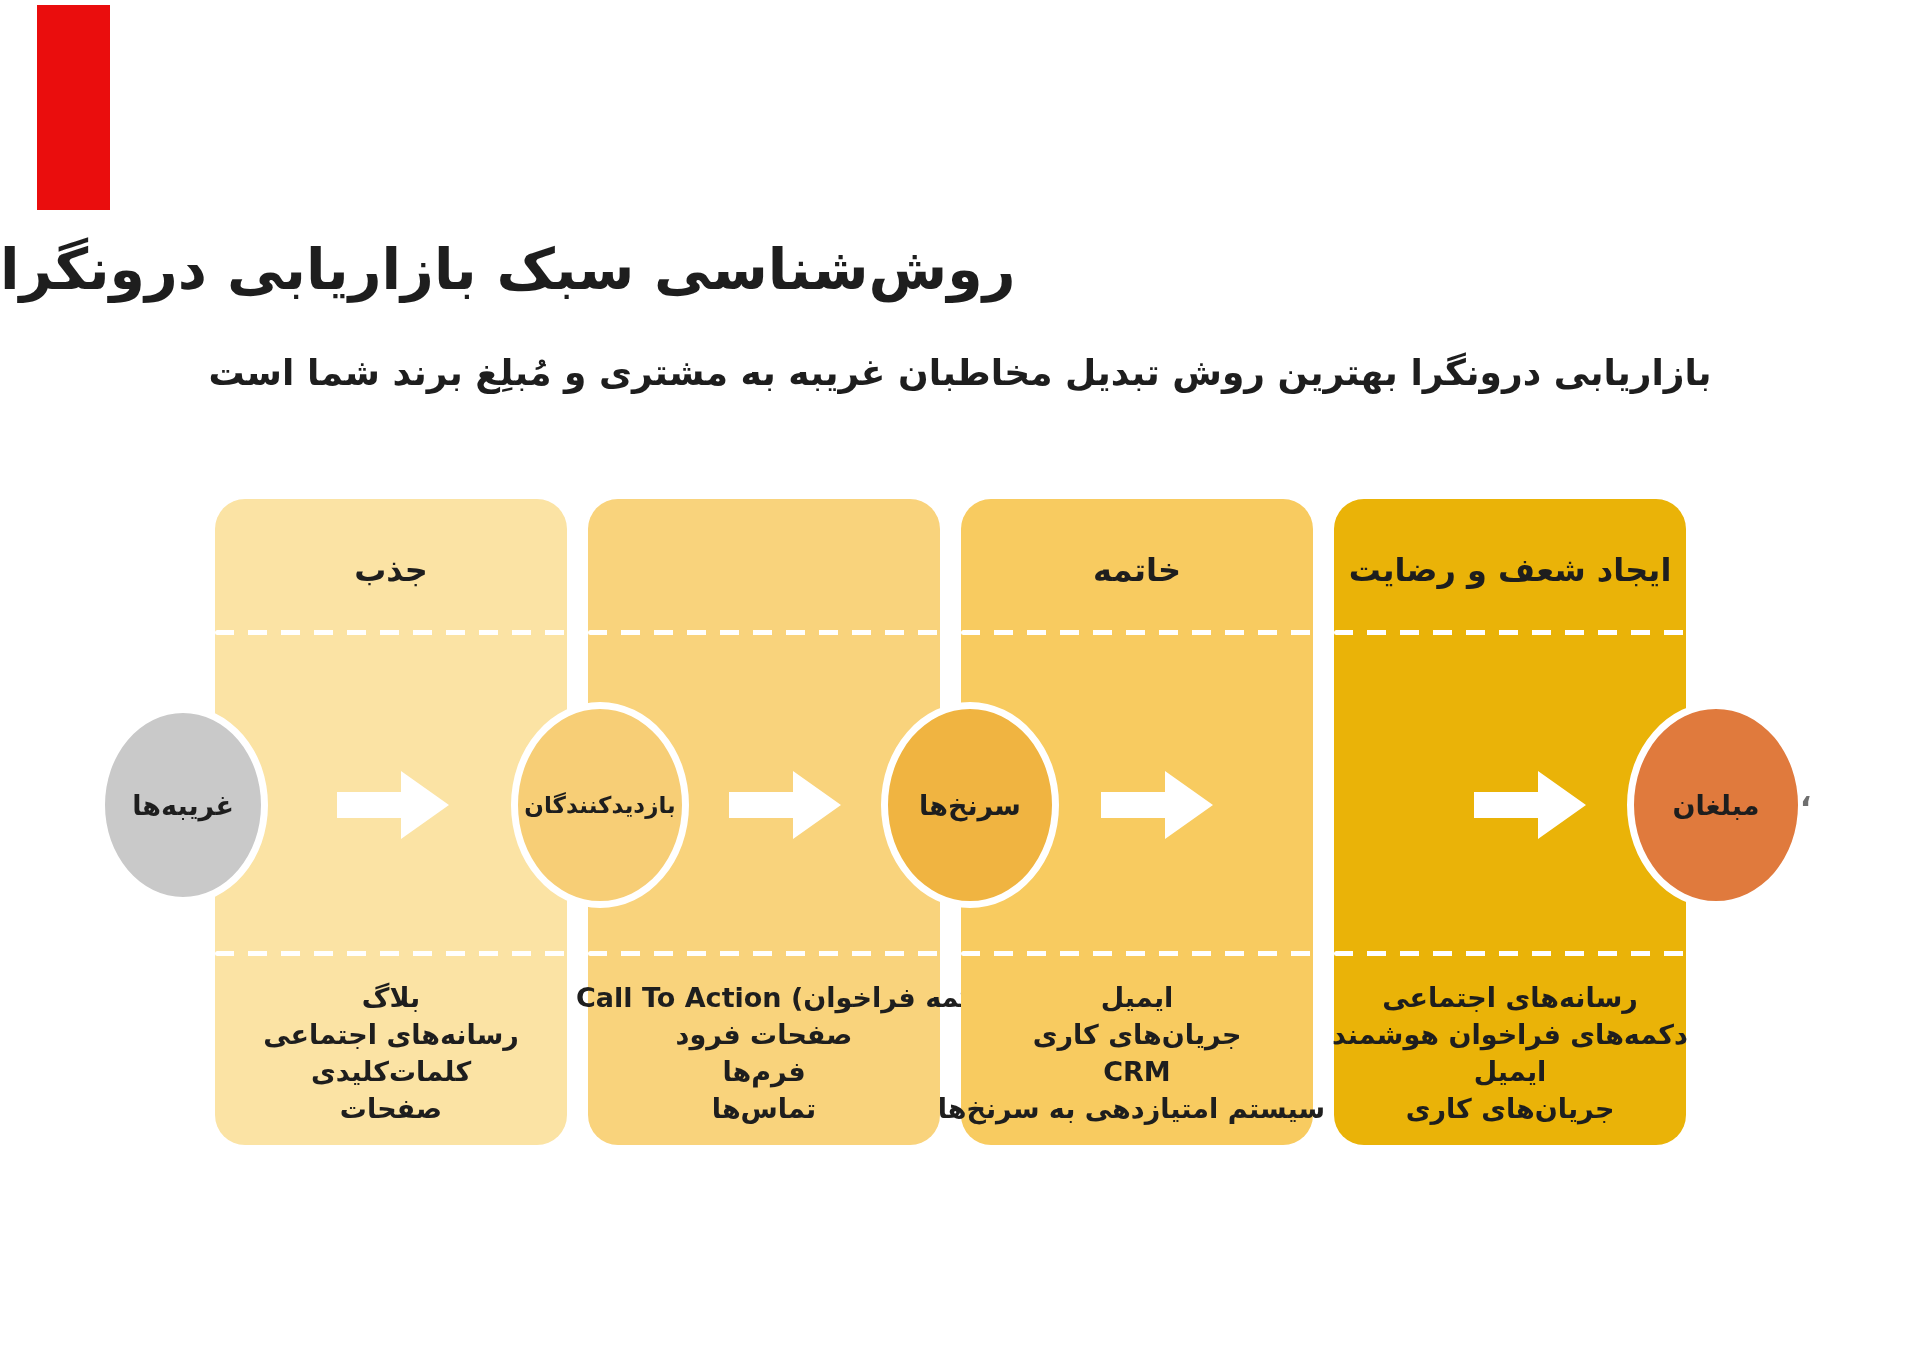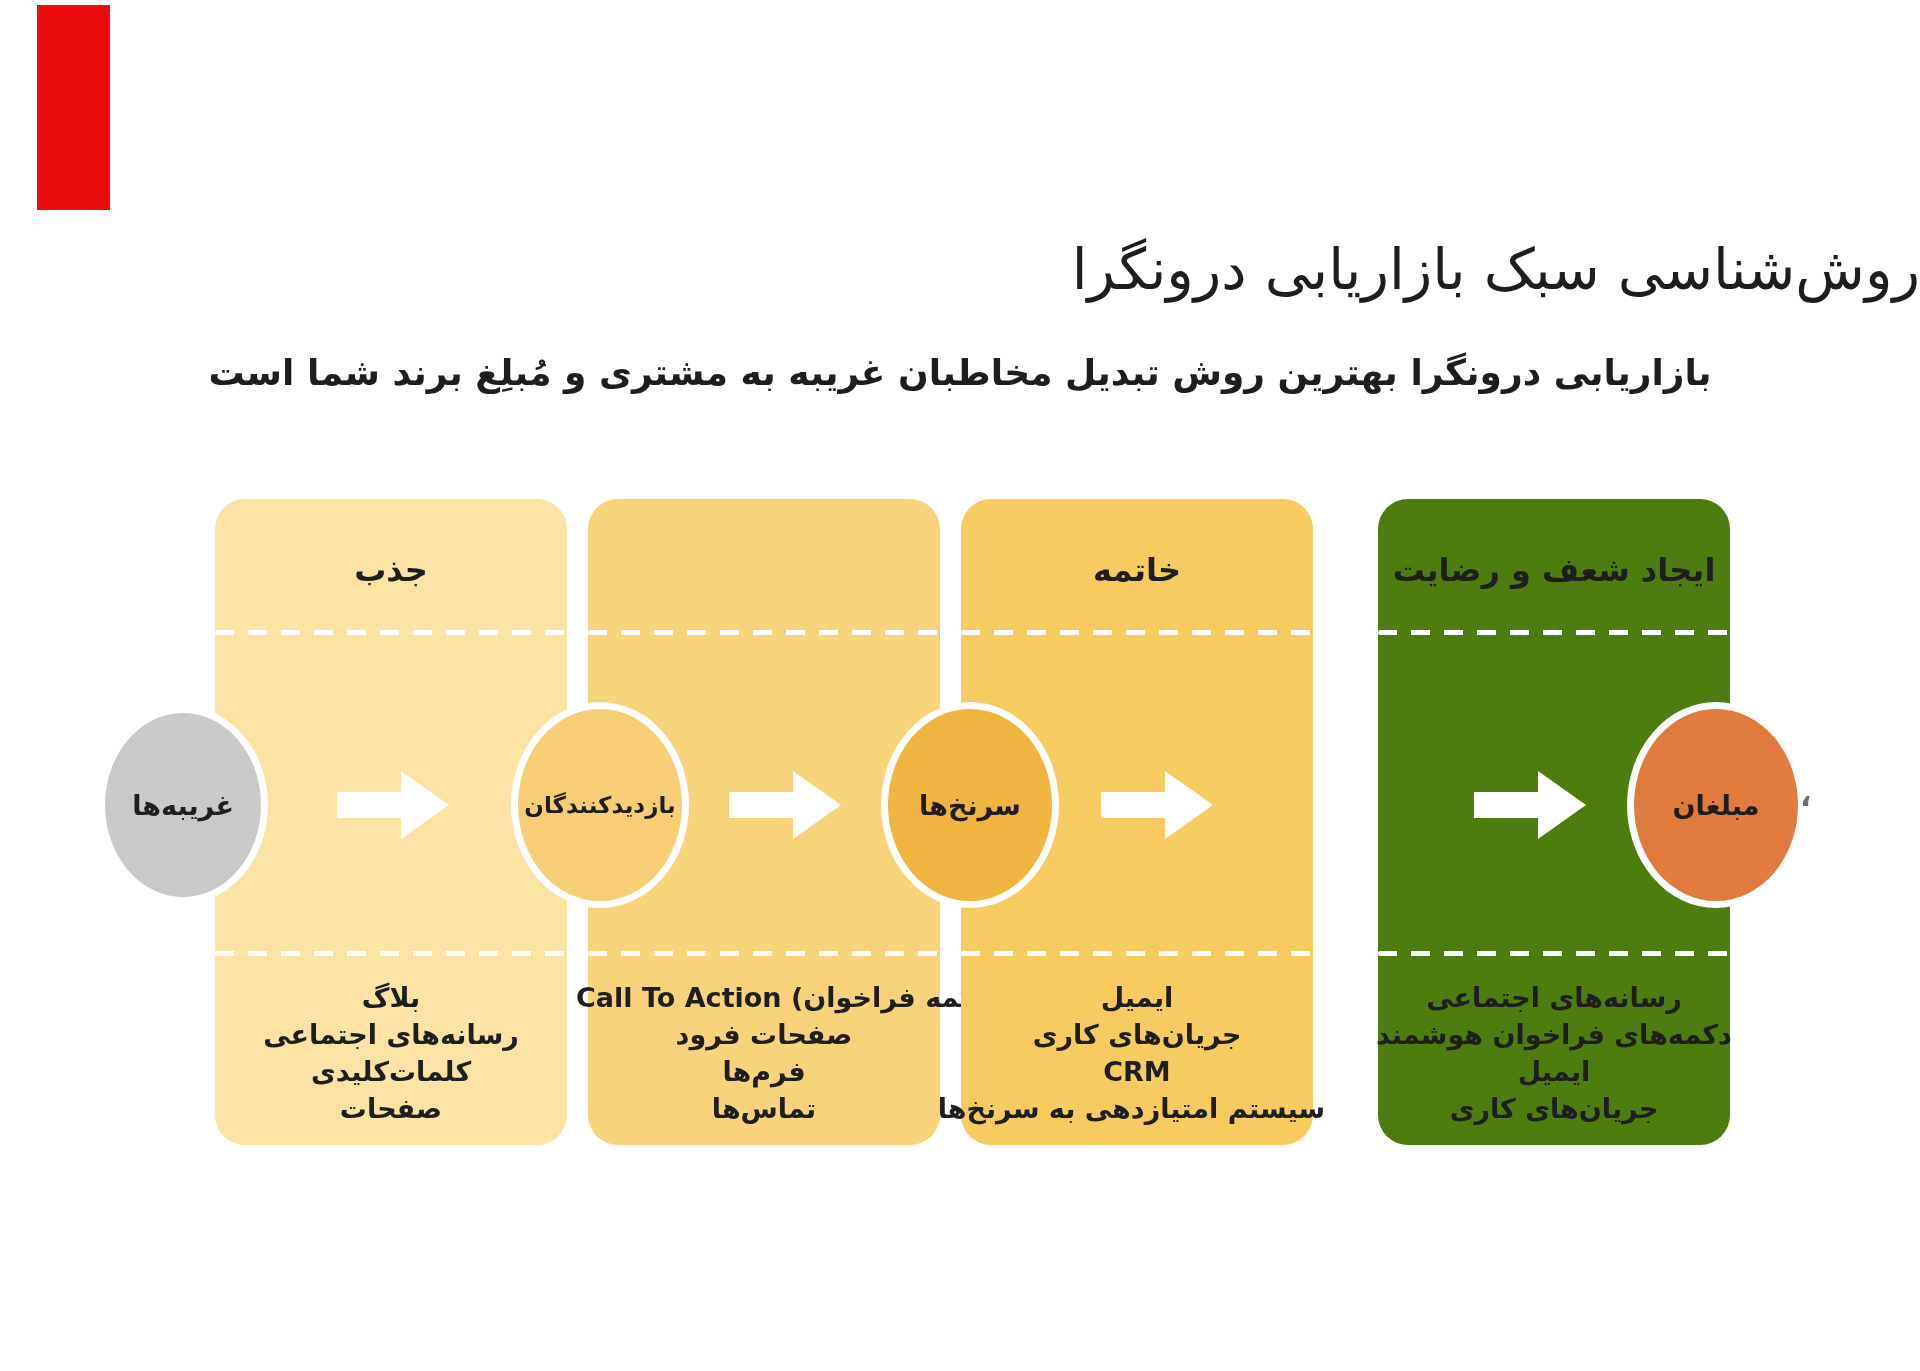--- a/index.html
+++ b/index.html
@@ -2,22 +2,22 @@
 <html lang="fa"><head>
 <meta charset="utf-8">
 <style>
   html,body{margin:0;padding:0;background:#fff;}
   .canvas{
     position:relative;width:1920px;height:1371px;background:#ffffff;overflow:hidden;
     font-family:"DejaVu Sans",sans-serif;color:#1e1e1e;
   }
   .red-marker{position:absolute;left:37px;top:5px;width:73px;height:205px;}
   .title{
-    position:absolute;top:236px;left:0;width:100%;text-align:right;direction:rtl;
-    font-size:57px;font-weight:400;letter-spacing:0;
+    position:absolute;top:236px;left:0;width:100%;text-align:left;direction:rtl;
+    font-size:57px;font-weight:700;letter-spacing:0;
   }
   .subtitle{
     position:absolute;top:352px;left:0;width:100%;text-align:center;direction:rtl;
     font-size:36px;font-weight:700;
   }
   .flow{position:absolute;left:0;top:12px;width:1920px;height:1371px;direction:ltr;}
   .col{
     position:absolute;top:487px;width:352px;height:646px;border-radius:30px;z-index:1;
   }
   .col1{left:215px;} .col2{left:588px;} .col3{left:961px;} .col4{left:1334px;}
@@ -93,21 +93,21 @@
       <div class="dash dash-top"></div>
       <div class="dash dash-bottom"></div>
       <div class="col-list">
         <div>ایمیل</div>
         <div>جریان‌های کاری</div>
         <div>CRM</div>
         <div>سیستم امتیازدهی به سرنخ‌ها</div>
       </div>
     </div>
 
-    <div class="col col4" style="background: #4d7c0f; margin-left: 44px;">
+    <div class="col col4" style="background: #eab308;">
       <div class="col-header">ایجاد شعف و رضایت</div>
       <div class="dash dash-top"></div>
       <div class="dash dash-bottom"></div>
       <div class="col-list">
         <div>رسانه‌های اجتماعی</div>
         <div>دکمه‌های فراخوان هوشمند</div>
         <div>ایمیل</div>
         <div>جریان‌های کاری</div>
       </div>
     </div>

